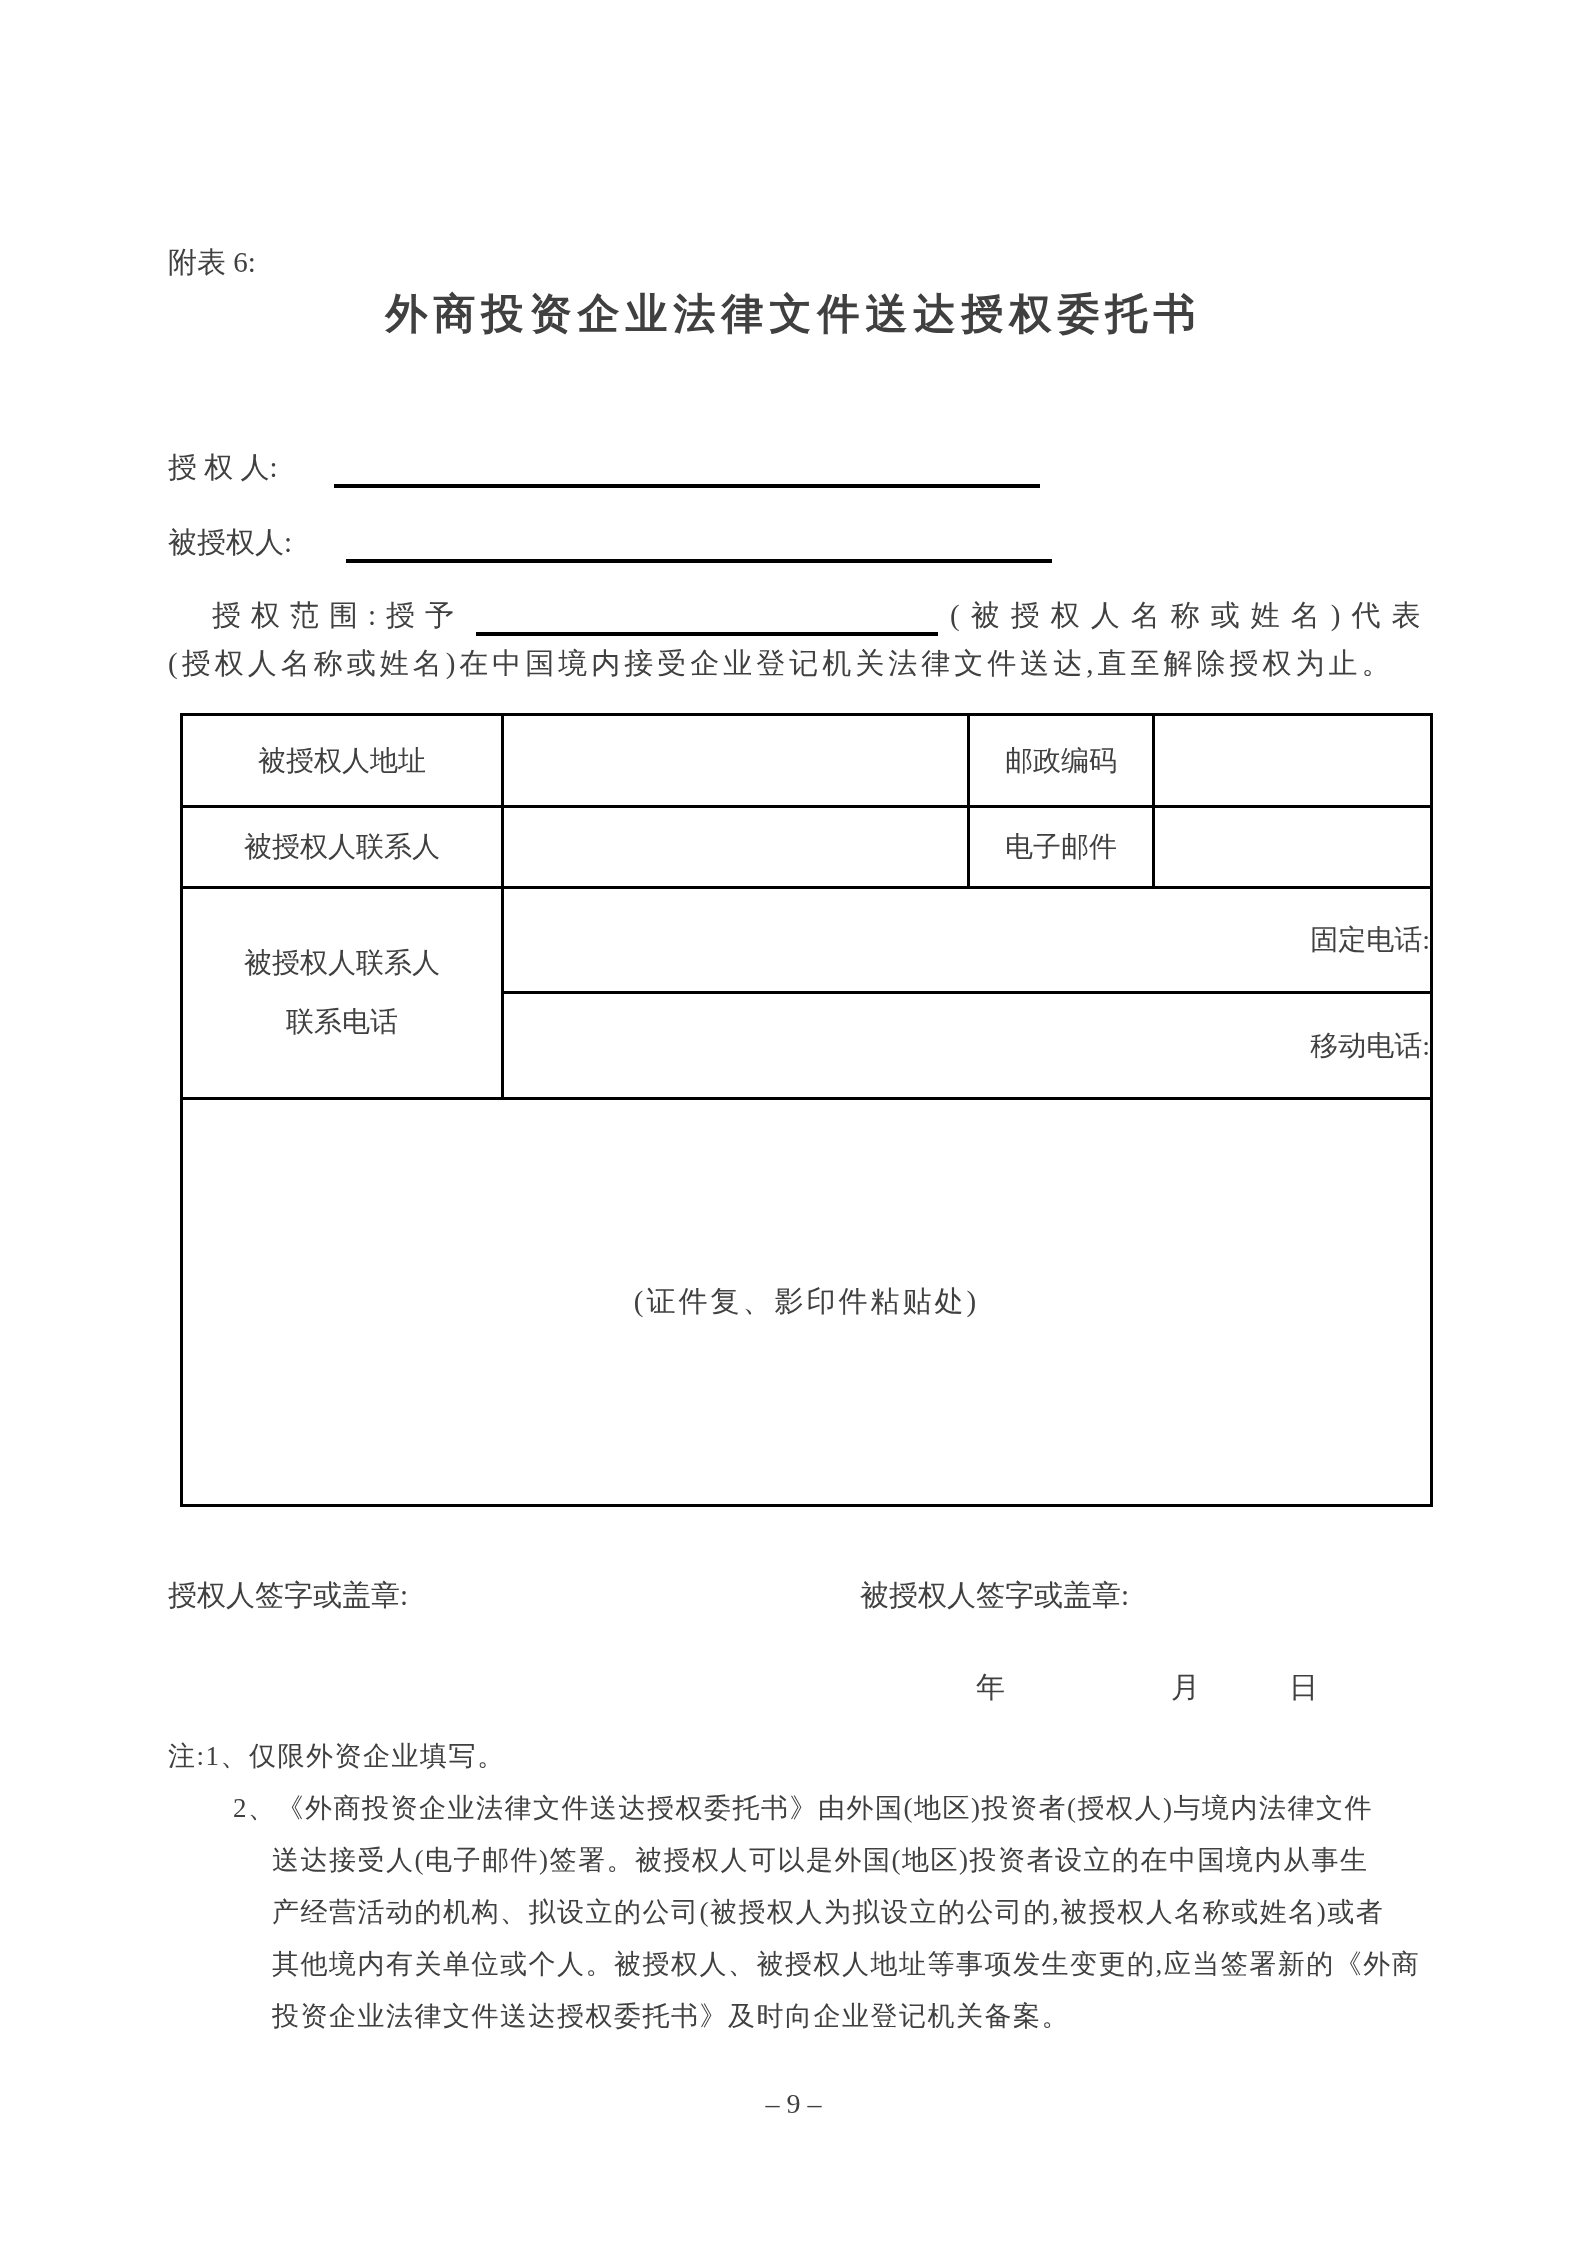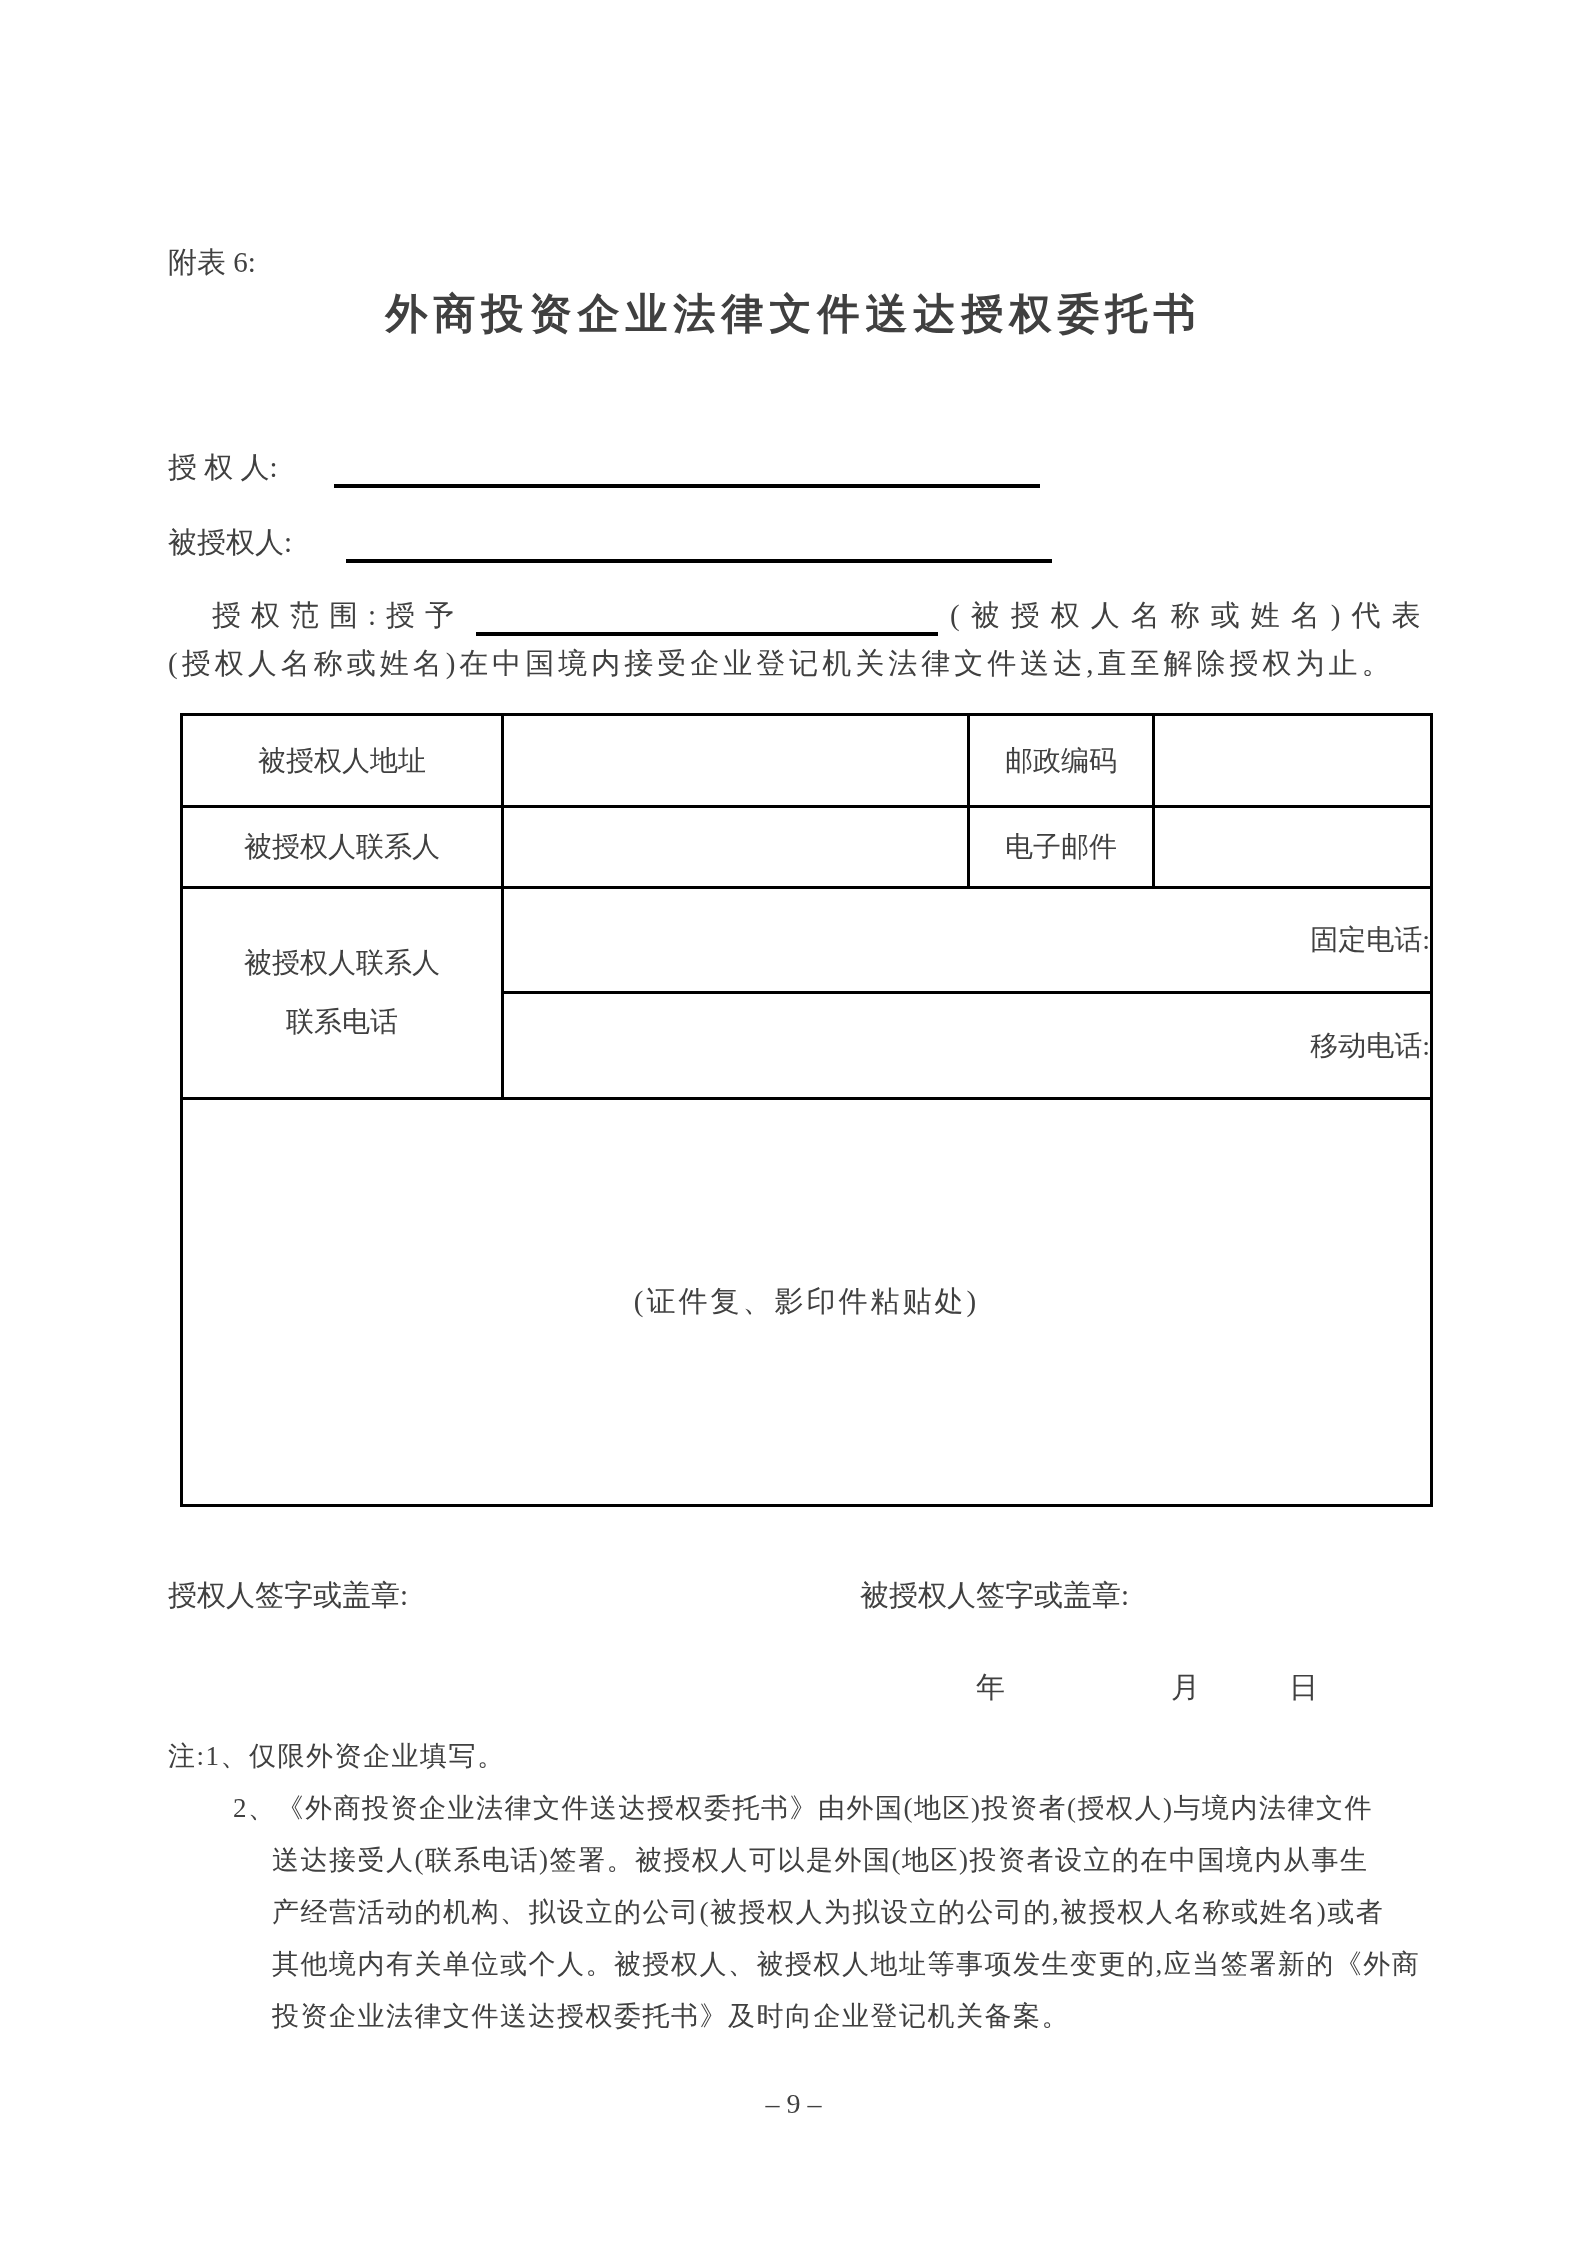--- a/index.html
+++ b/index.html
@@ -145,20 +145,20 @@
 
   <div class="abs sig-label sig-left">授权人签字或盖章:</div>
   <div class="abs sig-label sig-right">被授权人签字或盖章:</div>
 
   <span class="abs date-char d-year">年</span>
   <span class="abs date-char d-month">月</span>
   <span class="abs date-char d-day">日</span>
 
   <div class="abs note-line n-0">注:1、仅限外资企业填写。</div>
   <div class="abs note-line n-1">2、《外商投资企业法律文件送达授权委托书》由外国(地区)投资者(授权人)与境内法律文件</div>
-  <div class="abs note-line n-2">送达接受人(联系电话)签署。被授权人可以是外国(地区)投资者设立的在中国境内从事生</div>
+  <div class="abs note-line n-2">送达接受人(电子邮件)签署。被授权人可以是外国(地区)投资者设立的在中国境内从事生</div>
   <div class="abs note-line n-3">产经营活动的机构、拟设立的公司(被授权人为拟设立的公司的,被授权人名称或姓名)或者</div>
   <div class="abs note-line n-4">其他境内有关单位或个人。被授权人、被授权人地址等事项发生变更的,应当签署新的《外商</div>
   <div class="abs note-line n-5">投资企业法律文件送达授权委托书》及时向企业登记机关备案。</div>
 
   <div class="abs page-num">– 9 –</div>
 
 </div>
 
 </body></html>

